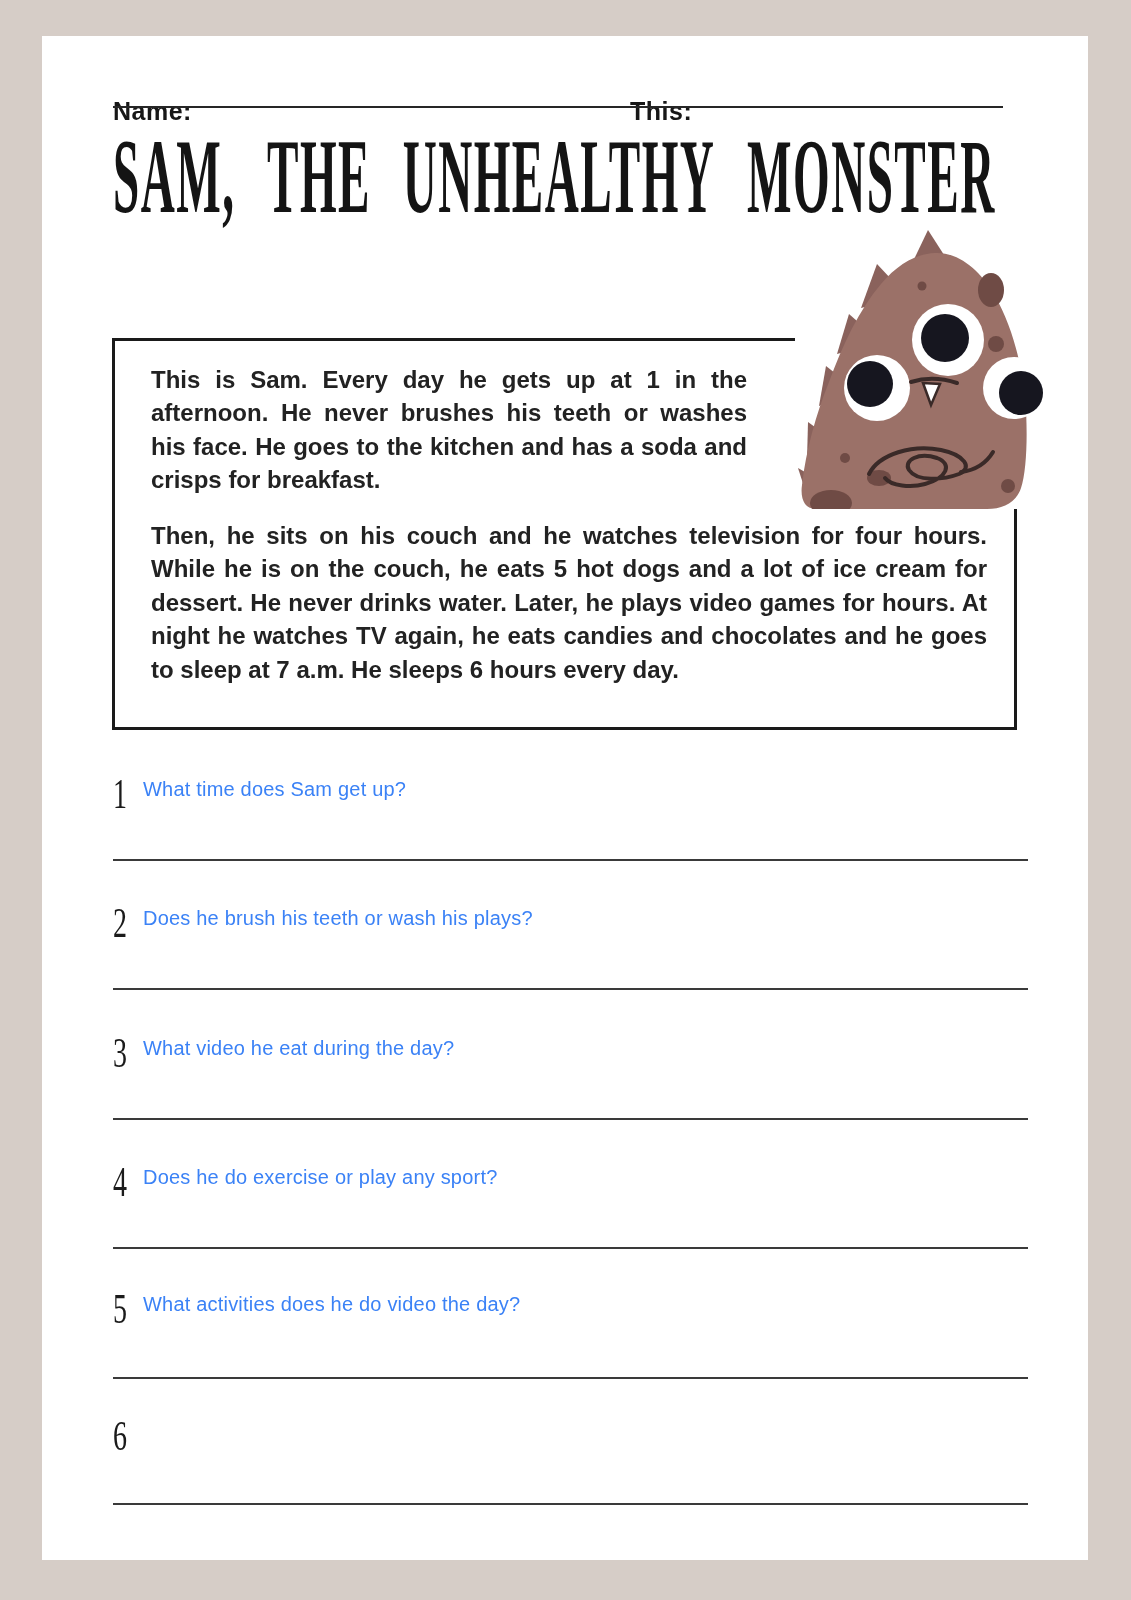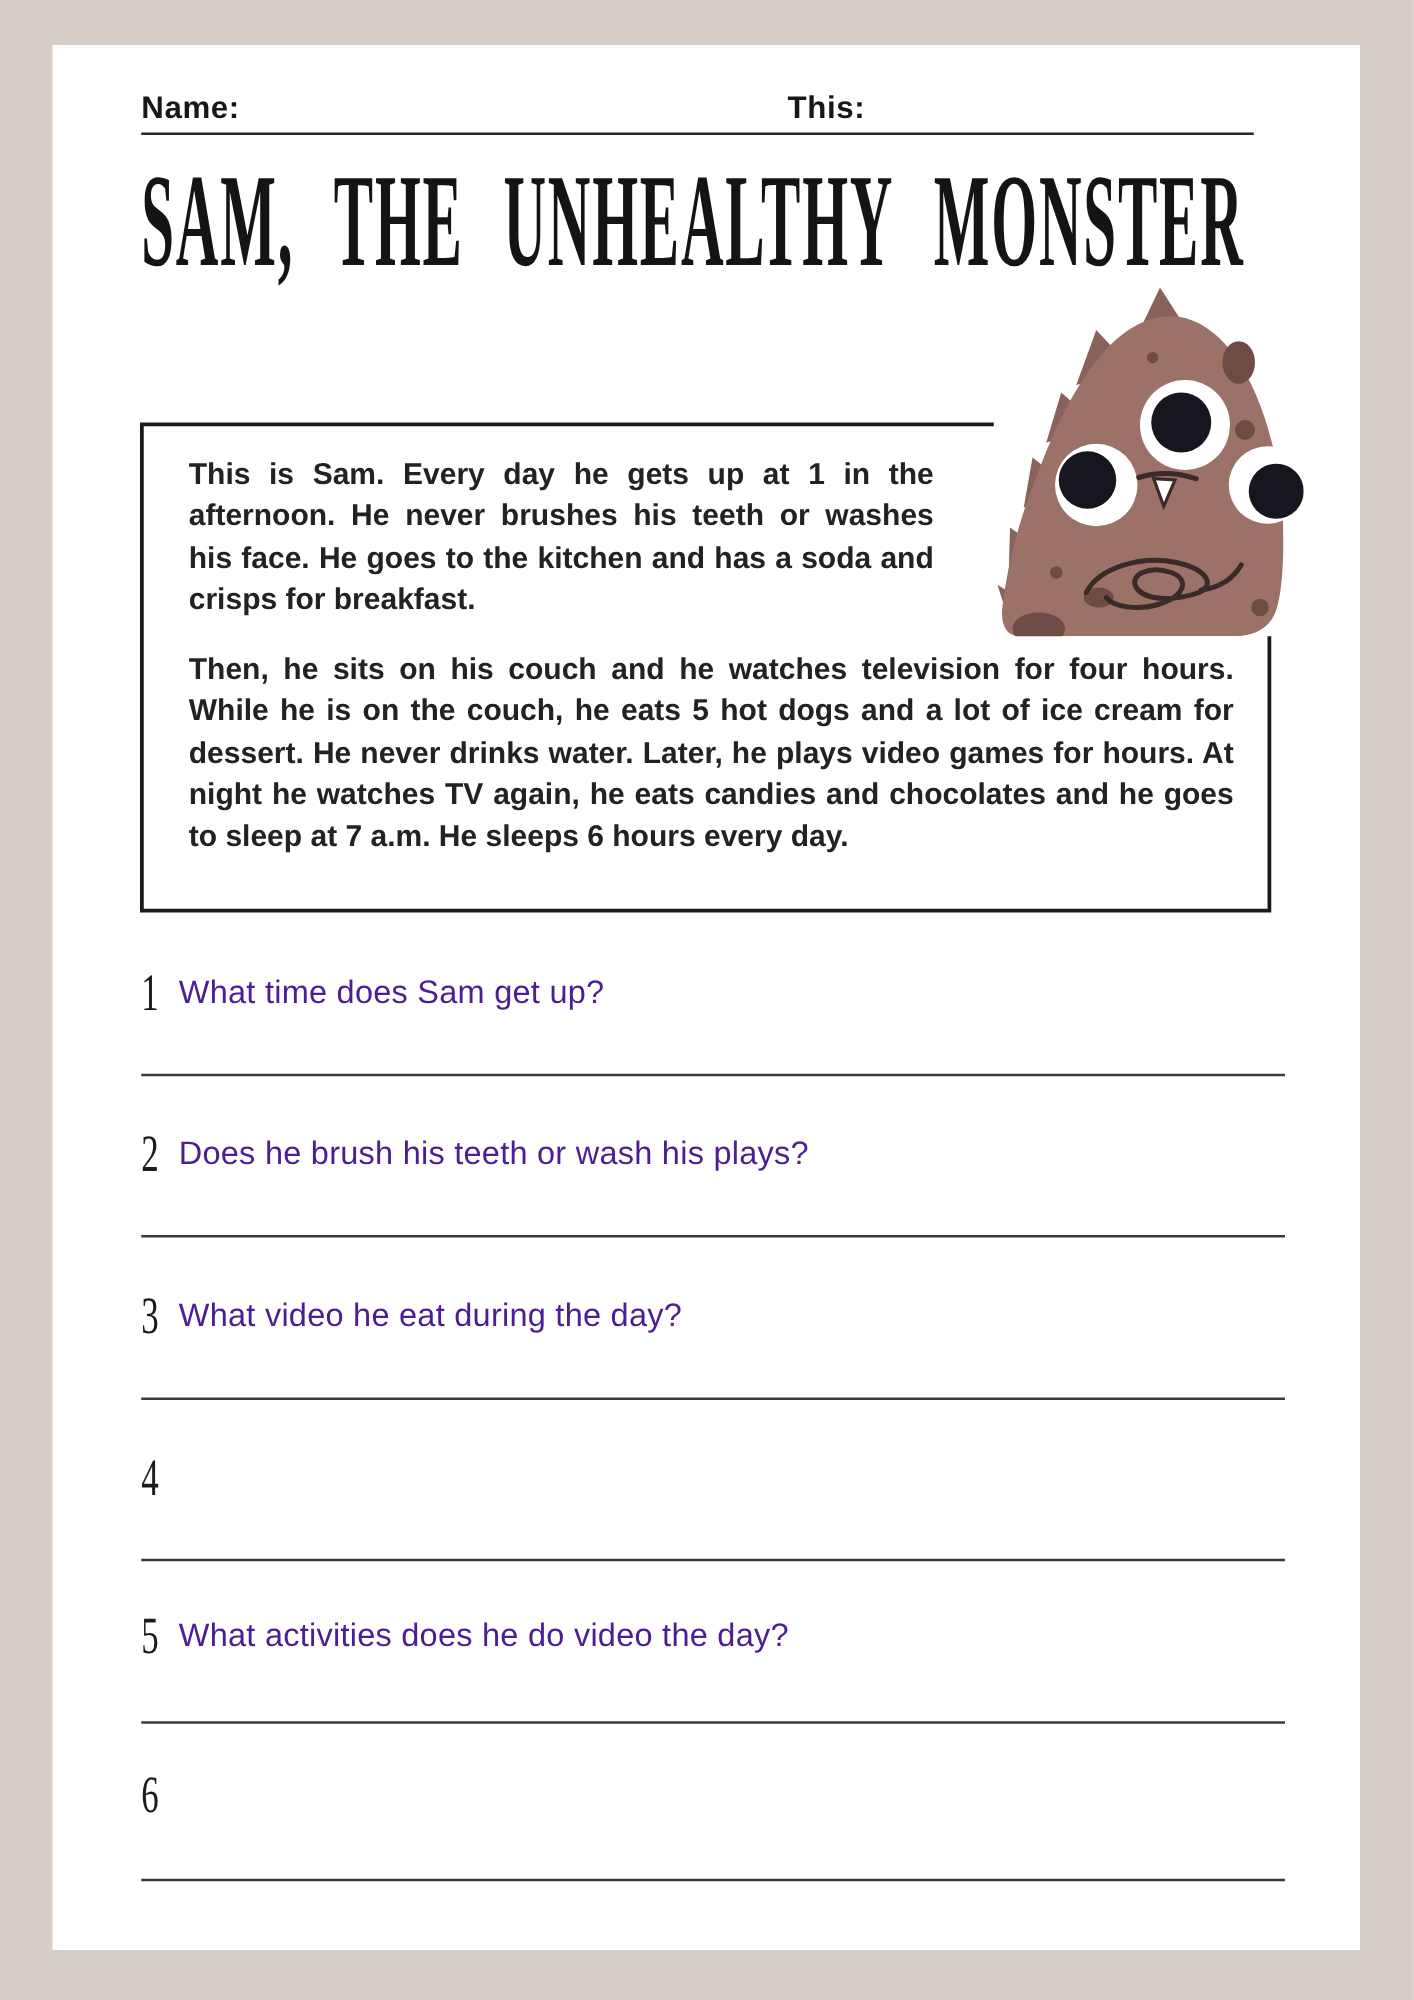--- a/index.html
+++ b/index.html
@@ -2,21 +2,21 @@
 <html><head>
 <meta charset="utf-8">
 <style>
   * { margin:0; padding:0; box-sizing:border-box; }
   html,body { width:1131px; height:1600px; overflow:hidden; }
   body { background:#d6cdc7; font-family:"Liberation Sans", sans-serif; color:#1f1f1f; position:relative; }
 
   .page { position:absolute; left:42px; top:36px; width:1046px; height:1524px; background:#ffffff; }
 
   
-  .hdr-label { position:absolute; font-size:25px; font-weight:700; letter-spacing:0.5px; color:#171717; }
+  .hdr-label { position:absolute; font-size:25px; font-weight:700; letter-spacing:0.5px; color:#171717;margin-top:25px; }
   .name-label { left:71px; top:36px; }
   .date-label { left:588px; top:36px; }
   .hdr-line { position:absolute; left:71px; top:70px; width:890px; border-top:2px solid #262626; }
 
   
   .title { position:absolute; left:71px; top:88px; width:1870px; height:104px;
            display:flex; justify-content:space-between; align-items:flex-start;
            font-family:"Liberation Serif", serif; font-weight:700; font-size:100px;
            letter-spacing:3px; line-height:1.0; color:#141414; white-space:nowrap;
            transform:scale(0.472,1.06); transform-origin:left top; }
@@ -36,21 +36,21 @@
   
   .monster-wrap { position:absolute; left:753px; top:186px; width:248px; height:287px;
                   background:#ffffff; z-index:3; }
   .monster-wrap svg { display:block; width:248px; height:287px; }
 
   
   .q-row { position:absolute; left:71px; width:915px; height:46px; }
   .q-num { position:absolute; left:0; top:-3px; font-family:"Liberation Serif", serif;
            font-weight:400; font-size:40px; line-height:1; color:#1b1b1b;
            transform:scale(0.70,1.05); transform-origin:left top; }
-  .q-text { position:absolute; left:30px; top:2px; font-size:26px; color:#4c1d95;
+  .q-text { position:absolute; left:30px; top:2px; font-size:20px; color:#3b82f6;
             letter-spacing:0.2px; }
   .answer-line { position:absolute; left:71px; width:915px; border-top:2px solid #3a3a3a; }
 
   .q-row.q1 { top:740px; }  .answer-line.a1 { top:823px; }
   .q-row.q2 { top:869px; }  .answer-line.a2 { top:952px; }
   .q-row.q3 { top:999px; }  .answer-line.a3 { top:1082px; }
   .q-row.q4 { top:1128px; } .answer-line.a4 { top:1211px; }
   .q-row.q5 { top:1255px; } .answer-line.a5 { top:1341px; }
   .q-row.q6 { top:1382px; } .answer-line.a6 { top:1467px; }
 </style>
@@ -133,20 +133,21 @@
   <div class="answer-line a2"></div>
 
   <div class="q-row q3">
     <span class="q-num">3</span>
     <span class="q-text">What video he eat during the day?</span>
   </div>
   <div class="answer-line a3"></div>
 
   <div class="q-row q4">
     <span class="q-num">4</span>
+    <span class="q-text">Does he do exercise or play any sport?</span>
   </div>
   <div class="answer-line a4"></div>
 
   <div class="q-row q5">
     <span class="q-num">5</span>
     <span class="q-text">What activities does he do video the day?</span>
   </div>
   <div class="answer-line a5"></div>
 
   <div class="q-row q6">

